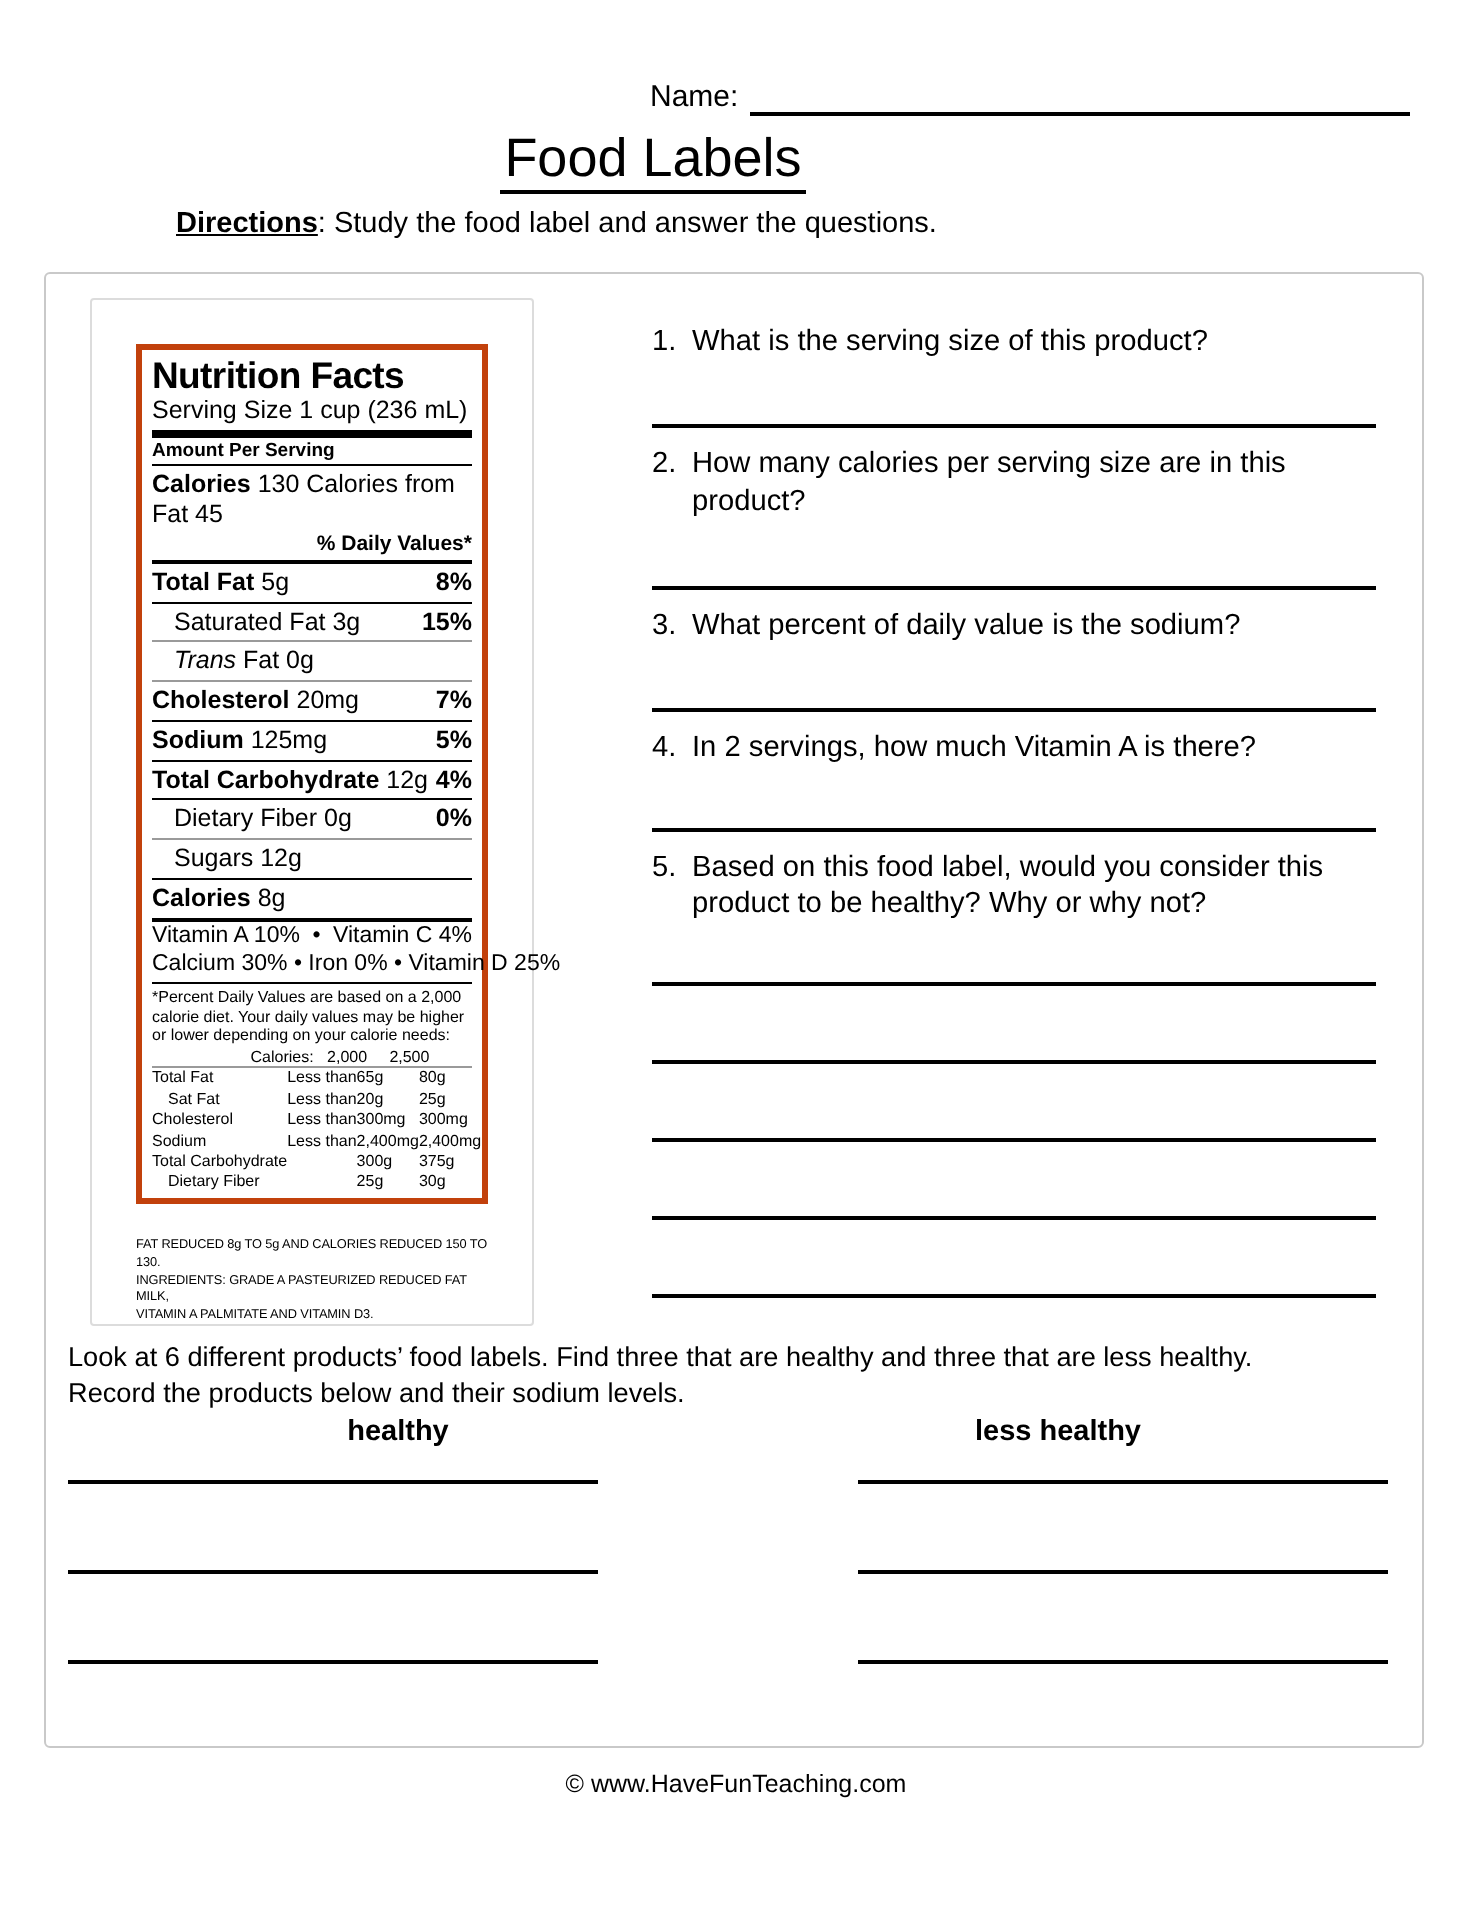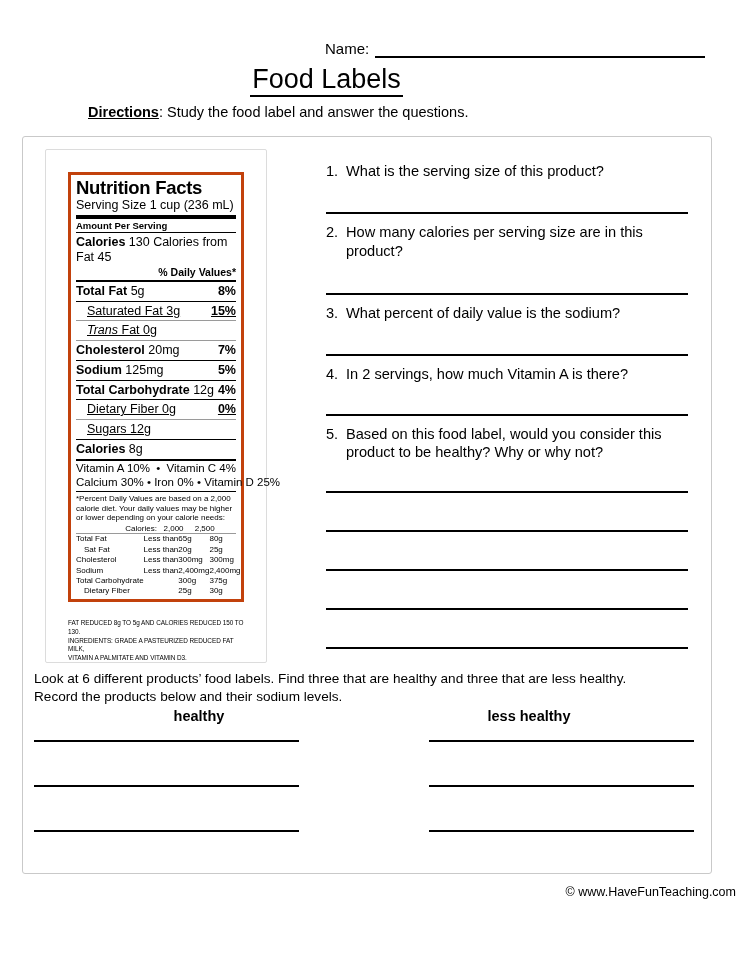--- a/index.html
+++ b/index.html
@@ -135,21 +135,21 @@
 
   .nf-row {
     display: flex;
     justify-content: space-between;
     align-items: baseline;
     font-size: 12.5px;
     padding: 2px 0 2px 0;
   }
   .nf-row .nm b { font-weight: bold; }
   .nf-row .pct { font-weight: bold; font-size: 12.5px; }
-  .nf-indent { padding-left: 11px; text-decoration: underline; }
+  .nf-indent { padding-left: 11px; }
   .nf-italic { font-style: italic; margin-top: 32px; }
 
   .nf-vitrow {
     display: flex;
     justify-content: space-between;
     font-size: 11.5px;
     padding: 1px 0;
   }
   .nf-vitrow2 {
     font-size: 11.5px;
@@ -251,21 +251,21 @@
     width: 265px;
     border-bottom: 2.5px solid #000;
     height: 0;
   }
 
   .footer {
     position: absolute;
     top: 885px;
     left: 0;
     width: 736px;
-    text-align: right;
+    text-align: center;
     font-size: 12.5px;
   }
 </style>
 </head>
 <body>
 
 <div class="name-row">
   <div class="name-label">Name:</div>
   <div class="name-rule"></div>
 </div>

